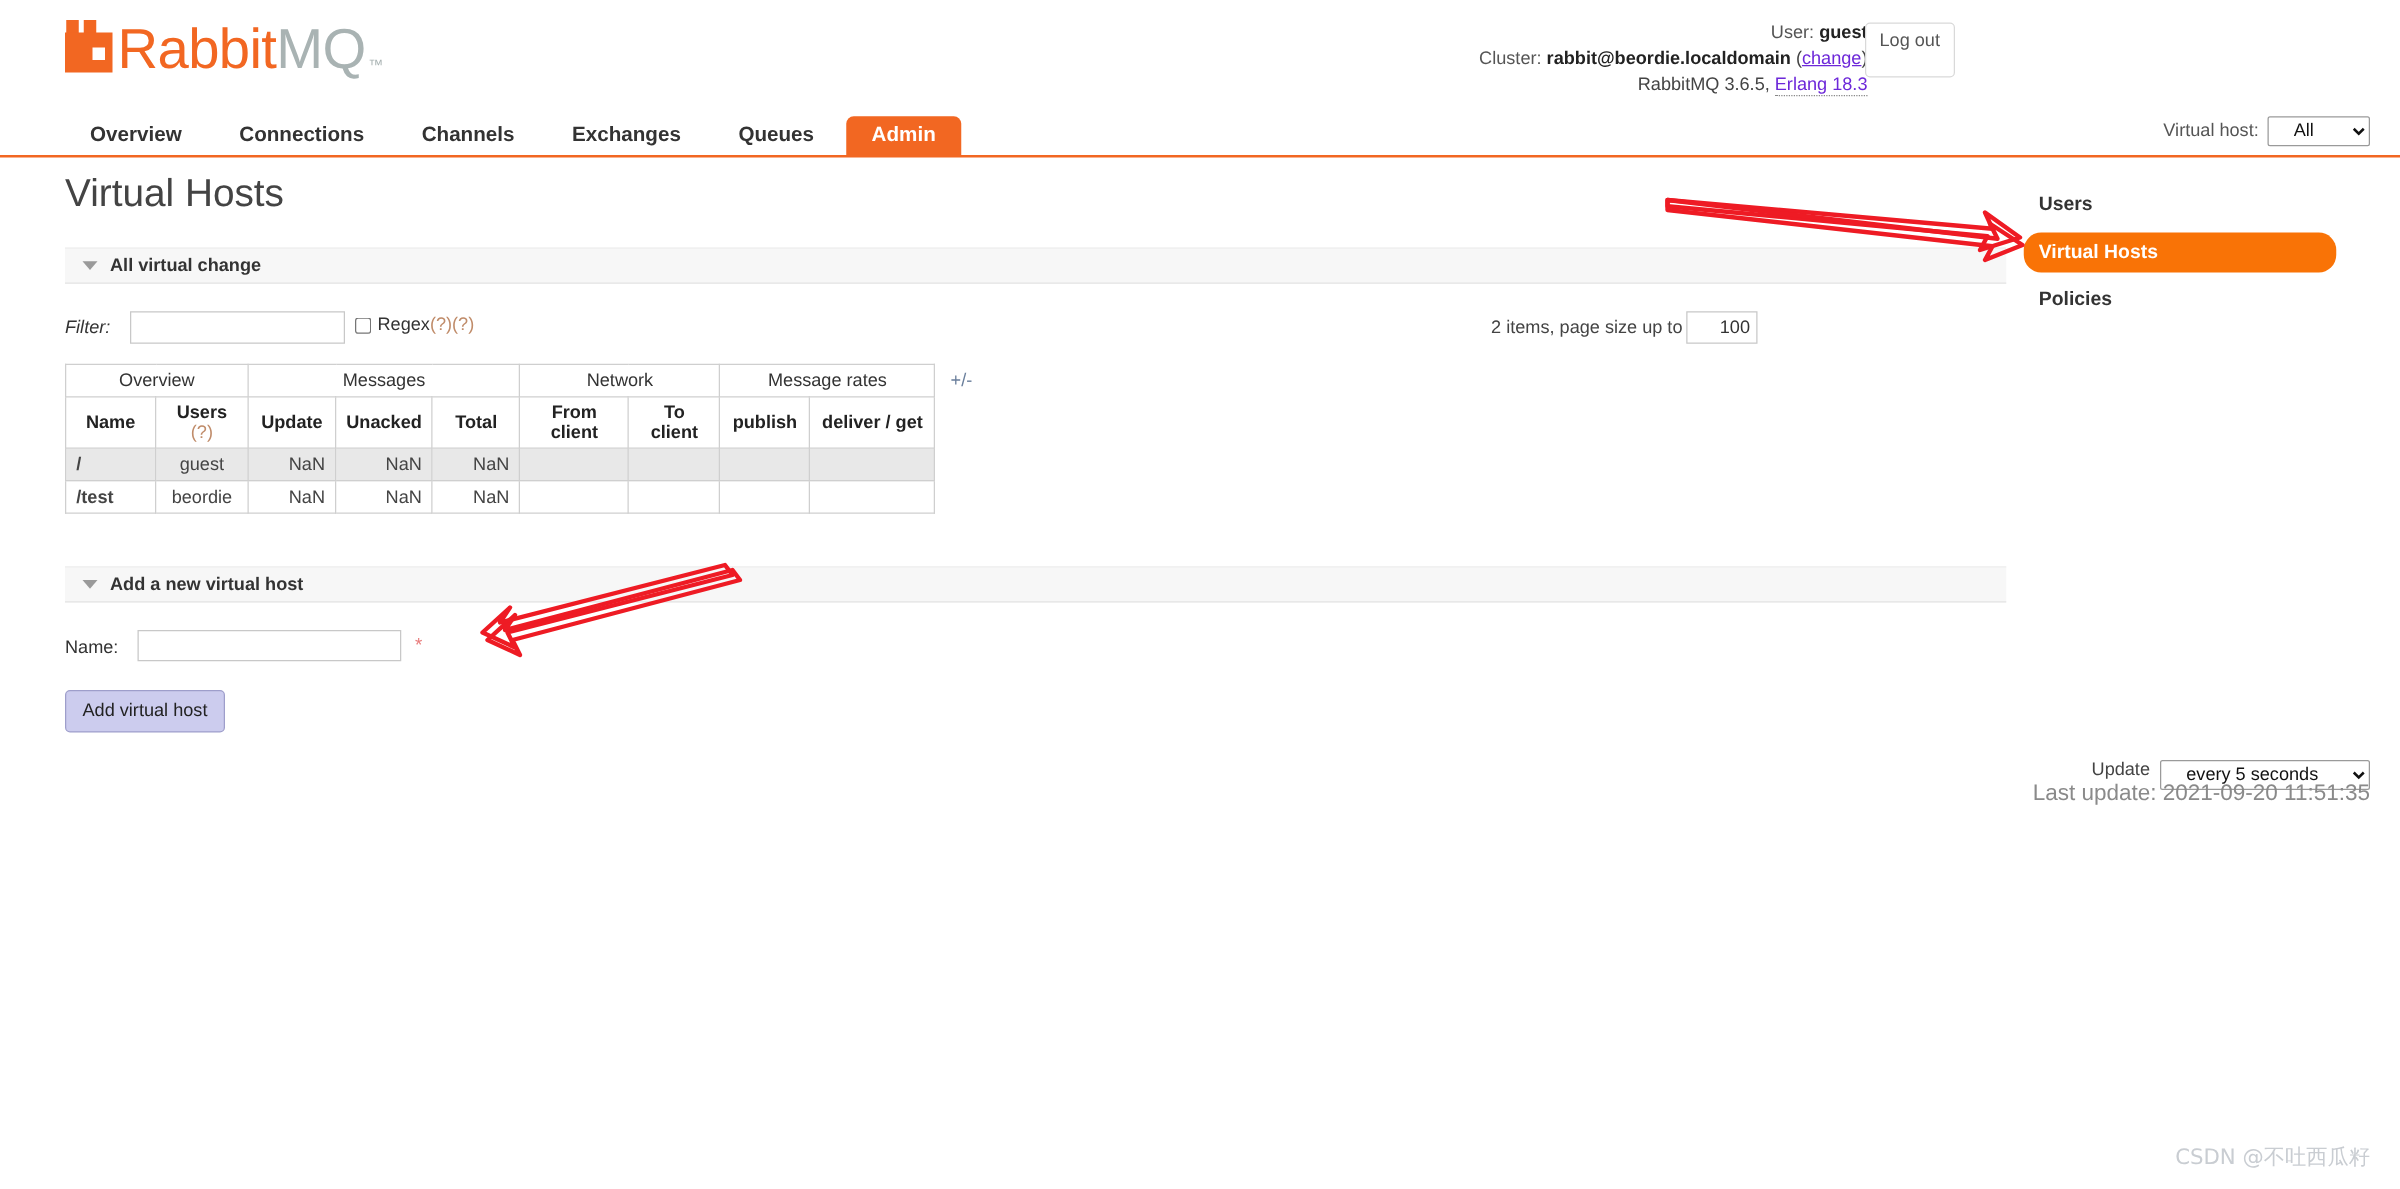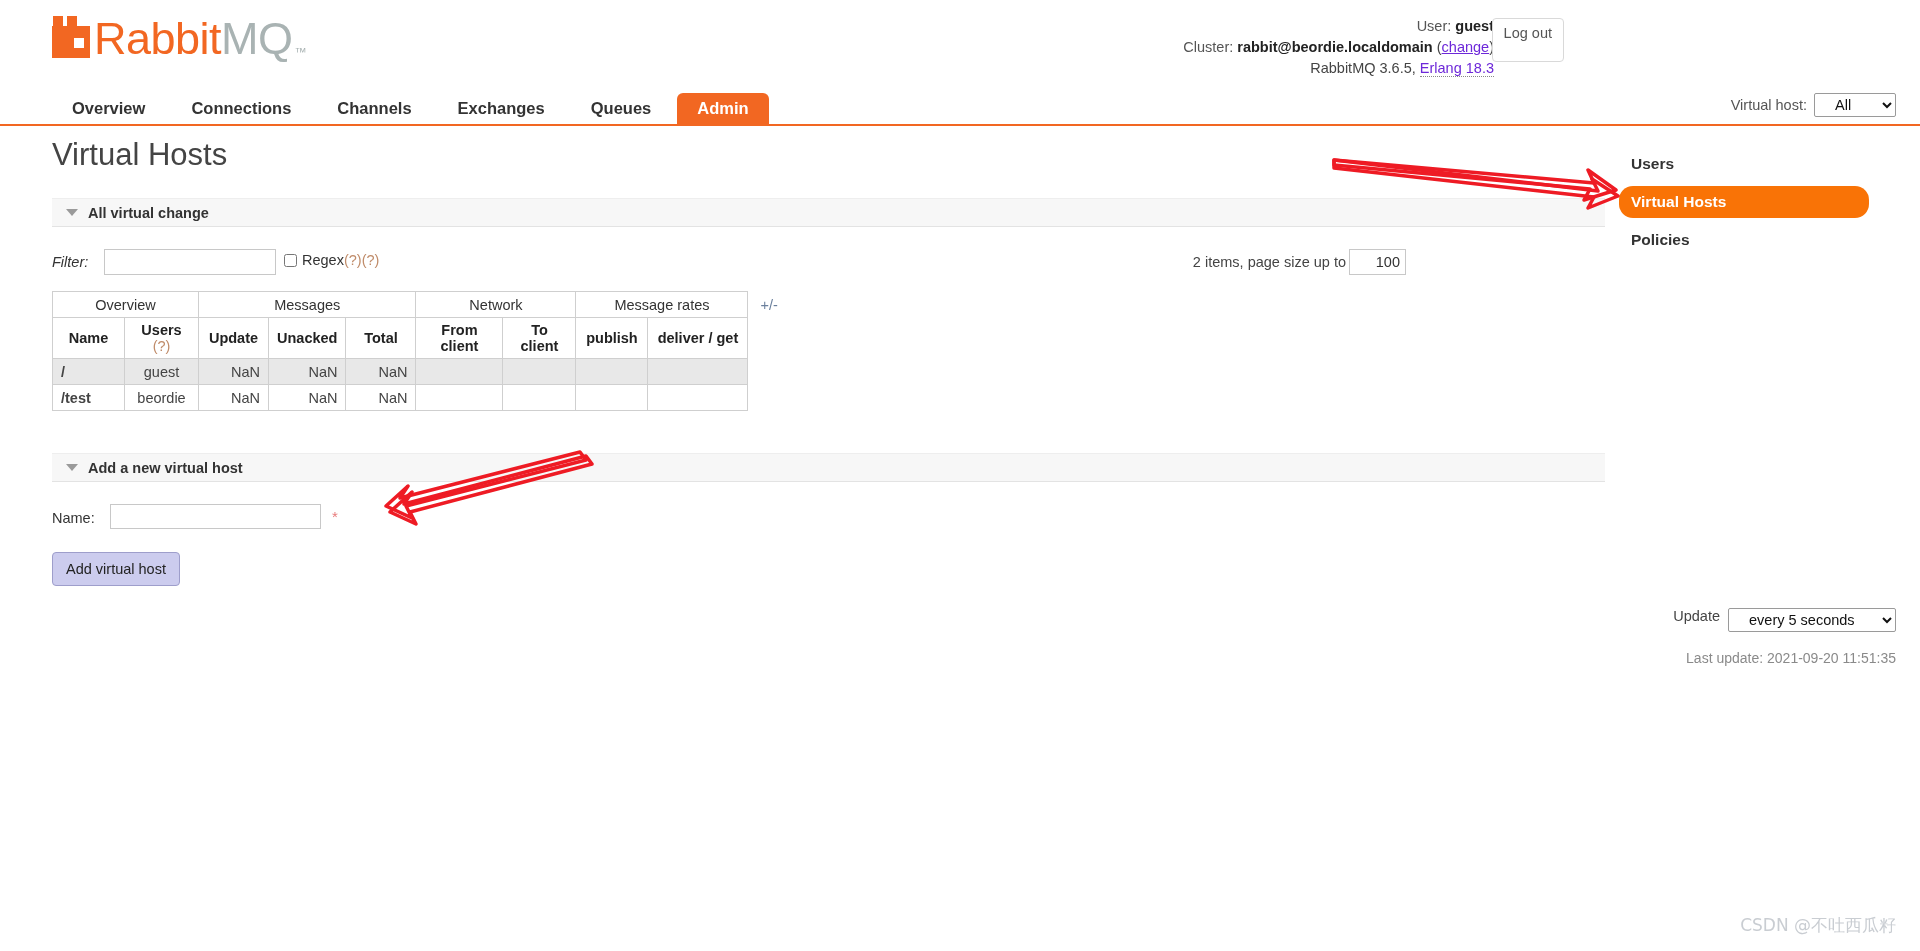--- a/index.html
+++ b/index.html
@@ -338,22 +338,22 @@
   
   #update-wrap {
     position: absolute;
     right: 24px; top: 608px;
     display: flex; align-items: flex-start;
     font-size: 14.5px; color: #444;
   }
   #update-wrap .up-label { margin-right: 8px; }
   #last-update {
     position: absolute;
-    right: 24px; top: 650px;
-    font-size: 14px;
+    right: 24px; top: 624px;
+    font-size: 18px;
     color: #8a8a8a;
   }
 
   
   #annotations {
     position: absolute; left: 0; top: 0;
     width: 1920px; height: 951px;
     pointer-events: none;
   }
 

